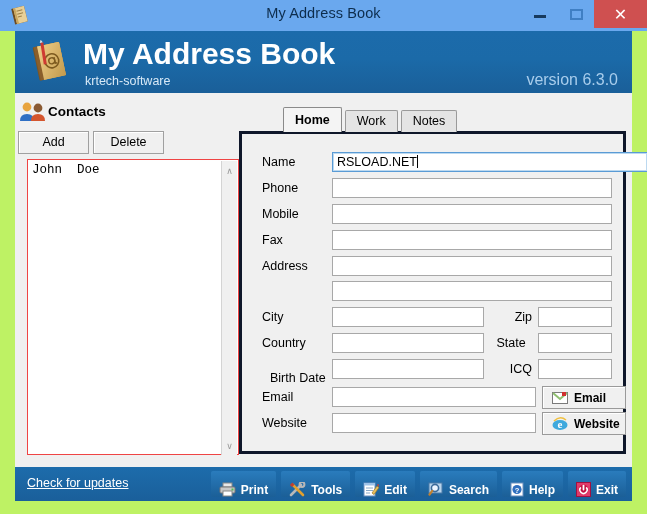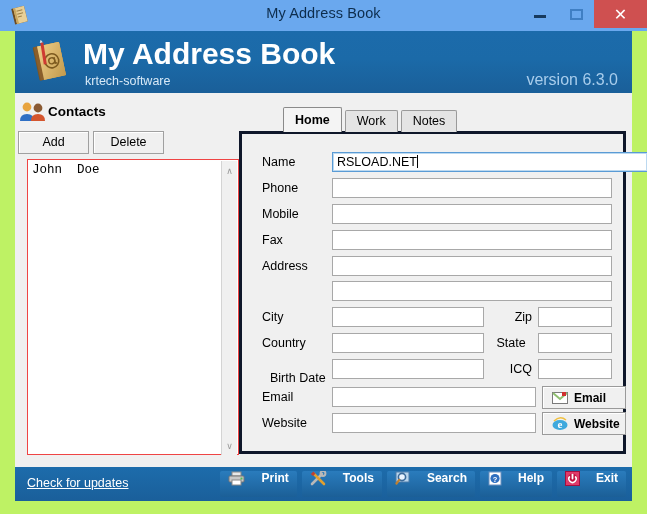--- a/index.html
+++ b/index.html
@@ -92,21 +92,21 @@
   .bottombar{
     position:absolute;left:15px;top:467px;width:617px;height:34px;
     background:linear-gradient(180deg,#1d6cab 0%,#1a5f9a 100%);
   }
   .upd-link{
     position:absolute;left:12px;top:9px;font-size:12.5px;color:#ffffff;
     text-decoration:underline;cursor:pointer;
   }
   .tools{position:absolute;right:6px;top:3px;height:28px;display:flex;align-items:center;gap:5px;}
   .tbtn{
-    height:26px;display:flex;align-items:flex-start;gap:16px;padding:0 8px;
+    height:26px;display:flex;align-items:flex-end;gap:5px;padding:0 8px;
     background:linear-gradient(180deg,#2a7cbd 0%,#1b5f97 100%);
     border-radius:2px;color:#fff;font-size:12px;font-weight:bold;cursor:default;
   }
   .ico{display:inline-block;position:relative;flex:none;}
 </style>
 </head>
 <body>
 
 <div class="window">
 
@@ -266,20 +266,30 @@
       <div class="tbtn">
         <svg class="ico" width="17" height="15" viewBox="0 0 17 15">
           <path d="M2 13 L12 3" stroke="#b8b8b8" stroke-width="2.6" stroke-linecap="round"></path>
           <circle cx="13" cy="2.5" r="2.4" fill="none" stroke="#b8b8b8" stroke-width="2"></circle>
           <path d="M14 13 L4 3" stroke="#e0a030" stroke-width="2.6" stroke-linecap="round"></path>
           <rect x="1.5" y="1.5" width="3.5" height="3" fill="#c04030" transform="rotate(-45 3 3)"></rect>
         </svg>
         <span>Tools</span>
       </div>
 
+      <div class="tbtn">
+        <svg class="ico" width="16" height="15" viewBox="0 0 16 15">
+          <rect x="1" y="1" width="11" height="13" fill="#fff" stroke="#6a8fbf"></rect>
+          <rect x="1" y="1" width="11" height="2.5" fill="#9dc2e8"></rect>
+          <path d="M3 6 h7 M3 8.5 h7 M3 11 h4" stroke="#8aa8c8" stroke-width="1"></path>
+          <path d="M9 11 L14 4 L16 5.5 L11 12.5 z" fill="#e8c060" stroke="#a07820" stroke-width=".7"></path>
+          <path d="M14 3 l2 1.5 l.6-1.3 l-1.8-1.2 z" fill="#d04030"></path>
+        </svg>
+        <span>Edit</span>
+      </div>
 
       <div class="tbtn">
         <svg class="ico" width="16" height="15" viewBox="0 0 16 15">
           <rect x="1" y="1" width="13" height="10" fill="#b8d4ec" stroke="#4a7aa8"></rect>
           <circle cx="7" cy="6" r="3.6" fill="#eaf4ff" stroke="#3a6a9a" stroke-width="1.6"></circle>
           <path d="M4.2 8.8 L1.5 12.5" stroke="#c08030" stroke-width="2.2" stroke-linecap="round"></path>
         </svg>
         <span>Search</span>
       </div>
 

